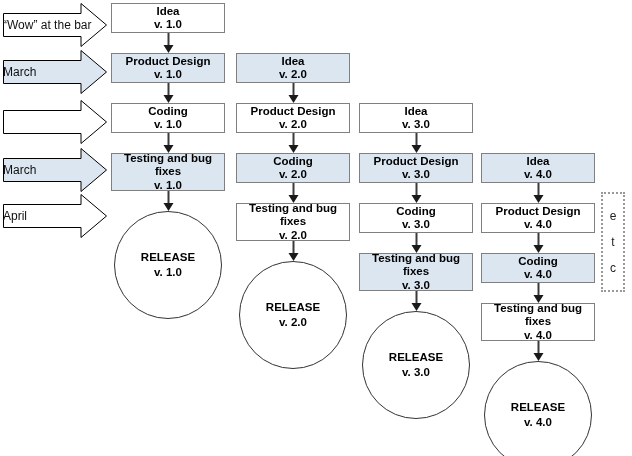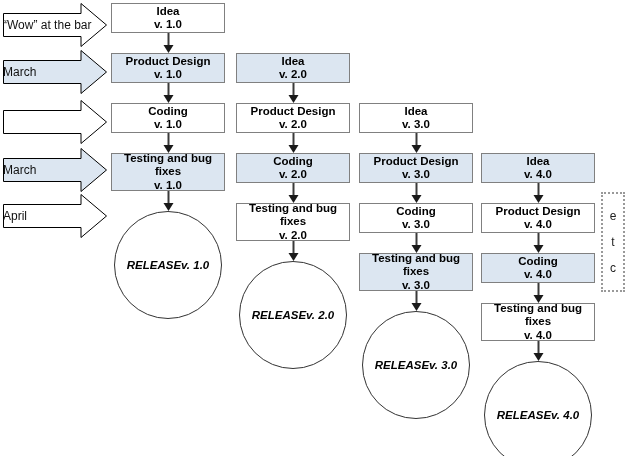--- a/index.html
+++ b/index.html
@@ -66,29 +66,28 @@
   .pbox .ln { display: block; }
 
   
   .circle {
     position: absolute;
     box-sizing: border-box;
     border: 1px solid #333333;
     border-radius: 50%;
     background: #ffffff;
     display: flex;
-    flex-direction: row;
+    flex-direction: column;
     align-items: center;
     justify-content: center;
     font-size: 11.5px;
     font-weight: bold;
     color: #000000;
     line-height: 15px;
     text-align: center;
-    font-style: italic;
   }
 
   
   .conn {
     position: absolute;
     width: 11px;
   }
   .conn svg { display: block; }
 
   

